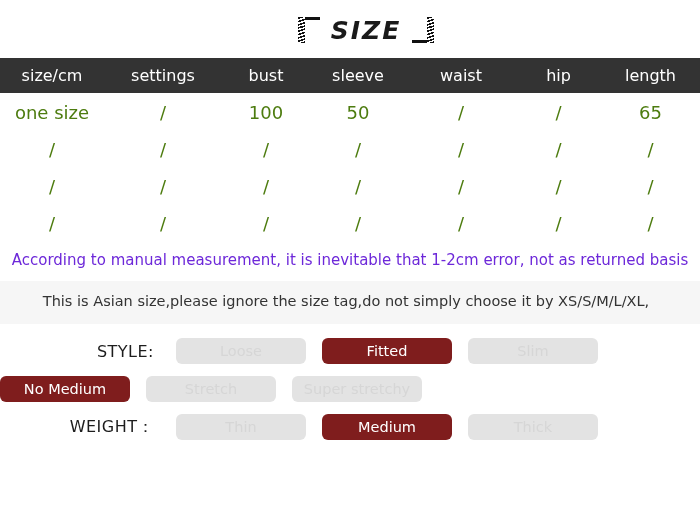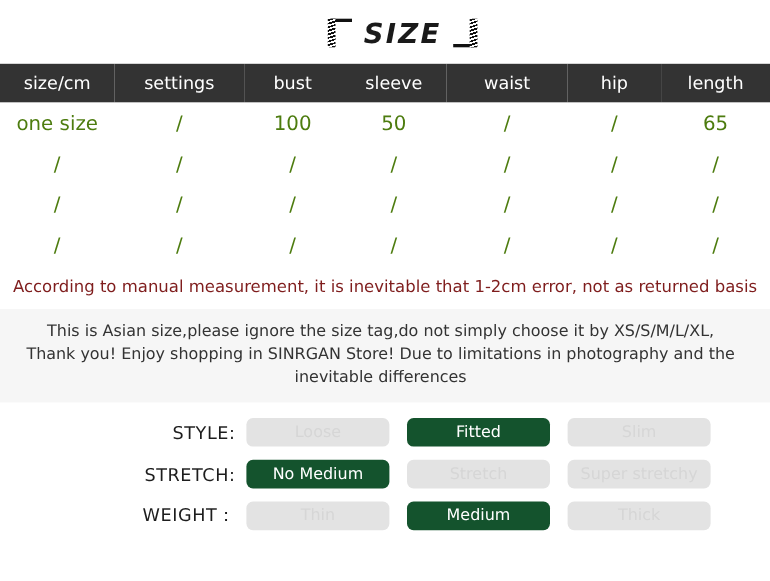--- a/index.html
+++ b/index.html
@@ -121,21 +121,21 @@
   col.c-bust    { width: 88px; }
   col.c-sleeve  { width: 96px; }
   col.c-waist   { width: 110px; }
   col.c-hip     { width: 85px; }
   col.c-length  { width: 99px; }
 
   
   .note-line {
     text-align: center;
     font-size: 15px;
-    color: #7f1d1d;
+    color: #6d28d9;
     padding: 9px 0 12px 0;
     background: #ffffff;
   }
 
   
   .desc-block {
     background: #f6f6f6;
     padding: 10px 8px 12px 0;
     text-align: center;
   }
@@ -150,23 +150,23 @@
   .attrs {
     background: #ffffff;
     padding-top: 8px;
   }
   .attr-row {
     display: flex;
     align-items: center;
     height: 38px;
   }
   .attr-label {
-    width: 224px;
+    width: 176px;
     text-align: right;
-    padding-right: 10px;
+    padding-right: 22px;
     font-size: 16px;
     color: #1d1d1d;
     letter-spacing: 0.5px;
     box-sizing: border-box;
   }
   .pill {
     width: 130px;
     height: 26px;
     margin-right: 16px;
     border-radius: 6px;
@@ -174,21 +174,21 @@
     align-items: center;
     justify-content: center;
     font-size: 14.5px;
     box-sizing: border-box;
   }
   .pill.off {
     background: #e3e3e3;
     color: #d6d6d6;
   }
   .pill.on {
-    background: #14532d;
+    background: #7f1d1d;
     color: #ffffff;
   }
 </style>
 </head>
 <body>
 
 <div class="title-wrap">
   <div class="title-inner">
     <span class="bracket bracket-left">
       <span class="bar h"></span>
@@ -260,34 +260,32 @@
       <td>/</td>
       <td>/</td>
     </tr>
   </tbody>
 </table>
 
 <div class="note-line">According to manual measurement, it is inevitable that 1-2cm error, not as returned basis</div>
 
 <div class="desc-block">
   <p>This is Asian size,please ignore the size tag,do not simply choose it by XS/S/M/L/XL,</p>
-  <p>Thank you! Enjoy shopping in SINRGAN Store!  Due to limitations in photography and the inevitable differences</p>
 </div>
 
 <div class="attrs">
 
   <div class="attr-row">
     <div class="attr-label">STYLE:</div>
     <div class="pill off">Loose</div>
     <div class="pill on">Fitted</div>
     <div class="pill off">Slim</div>
   </div>
 
   <div class="attr-row">
-    <div class="attr-label">STRETCH:</div>
     <div class="pill on">No Medium</div>
     <div class="pill off">Stretch</div>
     <div class="pill off">Super stretchy</div>
   </div>
 
   <div class="attr-row">
     <div class="attr-label">WEIGHT：</div>
     <div class="pill off">Thin</div>
     <div class="pill on">Medium</div>
     <div class="pill off">Thick</div>

